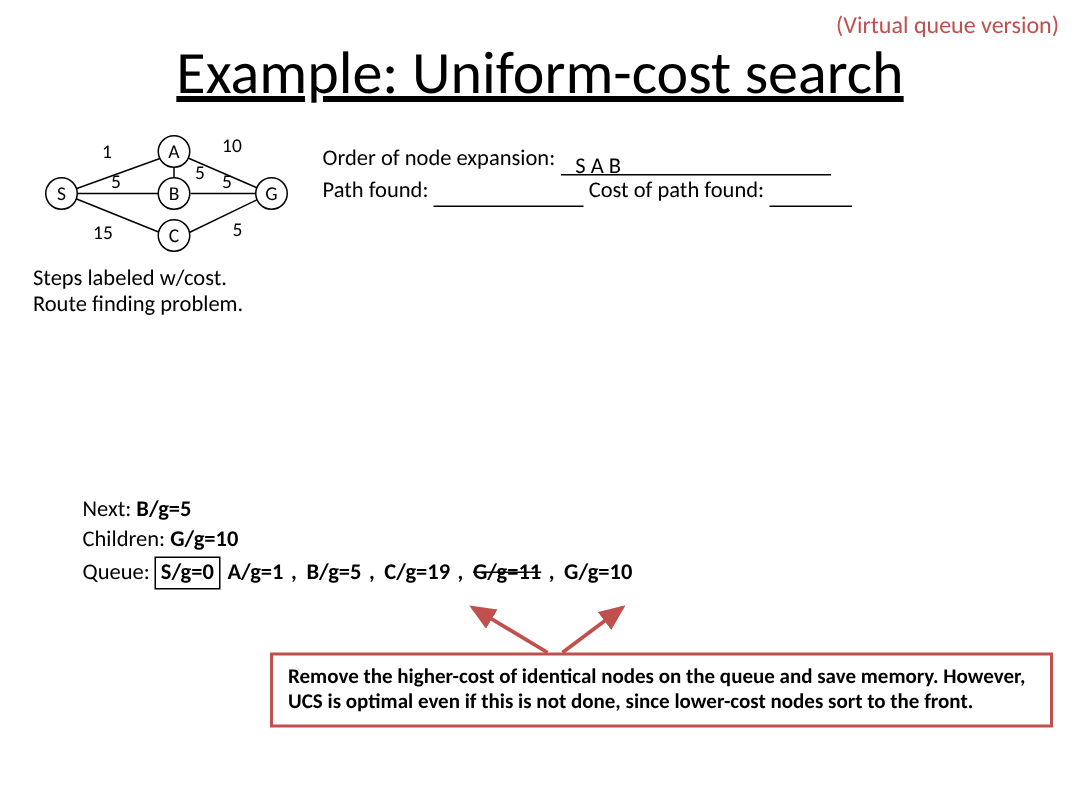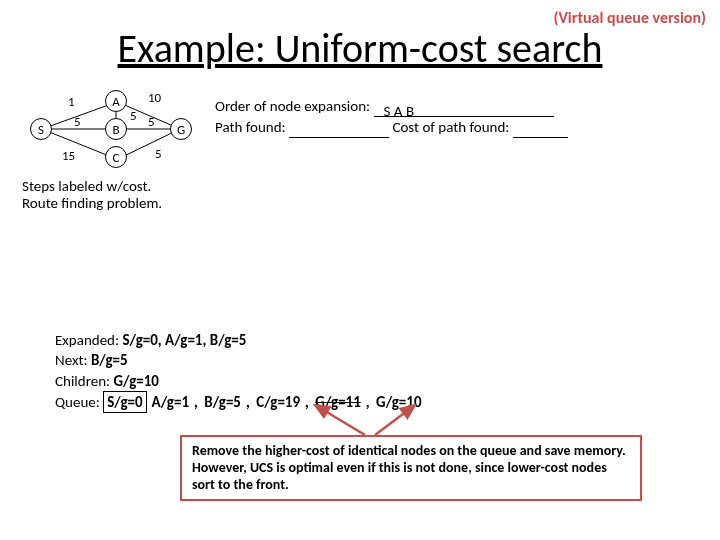--- a/index.html
+++ b/index.html
@@ -9,21 +9,21 @@
     background: #fff;
     font-family: Calibri, Arial, sans-serif;
     color: #000;
     position: relative;
     overflow: hidden;
   }
   .subtitle {
     position: absolute;
     top: 8px;
     right: 14px;
-    font-weight: bold;
+    font-weight: normal;
     color: #c0504d;
     font-size: 16px;
   }
   .title {
     position: absolute;
     top: 24px;
     left: 0;
     width: 100%;
     text-align: center;
     font-size: 40px;
@@ -109,21 +109,21 @@
 
   .arrows-svg {
     position: absolute;
     pointer-events: none;
   }
 
   .note {
     position: absolute;
     left: 180px;
     top: 435px;
-    width: 462px;
+    width: 522px;
     border: 2px solid #c0504d;
     padding: 6px 10px;
     font-size: 14px;
     font-weight: bold;
     line-height: 1.2;
   }
 </style>
 </head>
 <body>
 
@@ -166,21 +166,20 @@
   </div>
   <div>
     <span>Path found:</span>
     <span class="blank med"></span>
     <span>Cost of path found:</span>
     <span class="blank short"></span>
   </div>
 </div>
 
 <div class="trace">
-  <div><span class="label">Expanded:</span> <span class="val">S/g=0, A/g=1, B/g=5</span></div>
   <div><span class="label">Next:</span> <span class="val">B/g=5</span></div>
   <div><span class="label">Children:</span> <span class="val">G/g=10</span></div>
   <div>
     <span class="label">Queue:</span>
     <span id="queue-container"><span class="qitem val boxed">S/g=0</span><span class="qitem val">A/g=1</span><span class="val">, </span><span class="qitem val">B/g=5</span><span class="val">, </span><span class="qitem val">C/g=19</span><span class="val">, </span><span class="qitem val struck">G/g=11</span><span class="val">, </span><span class="qitem val">G/g=10</span></span>
   </div>
 </div>
 
 <svg class="arrows-svg" style="left:305px; top:400px;" width="140" height="40">
   <defs>

